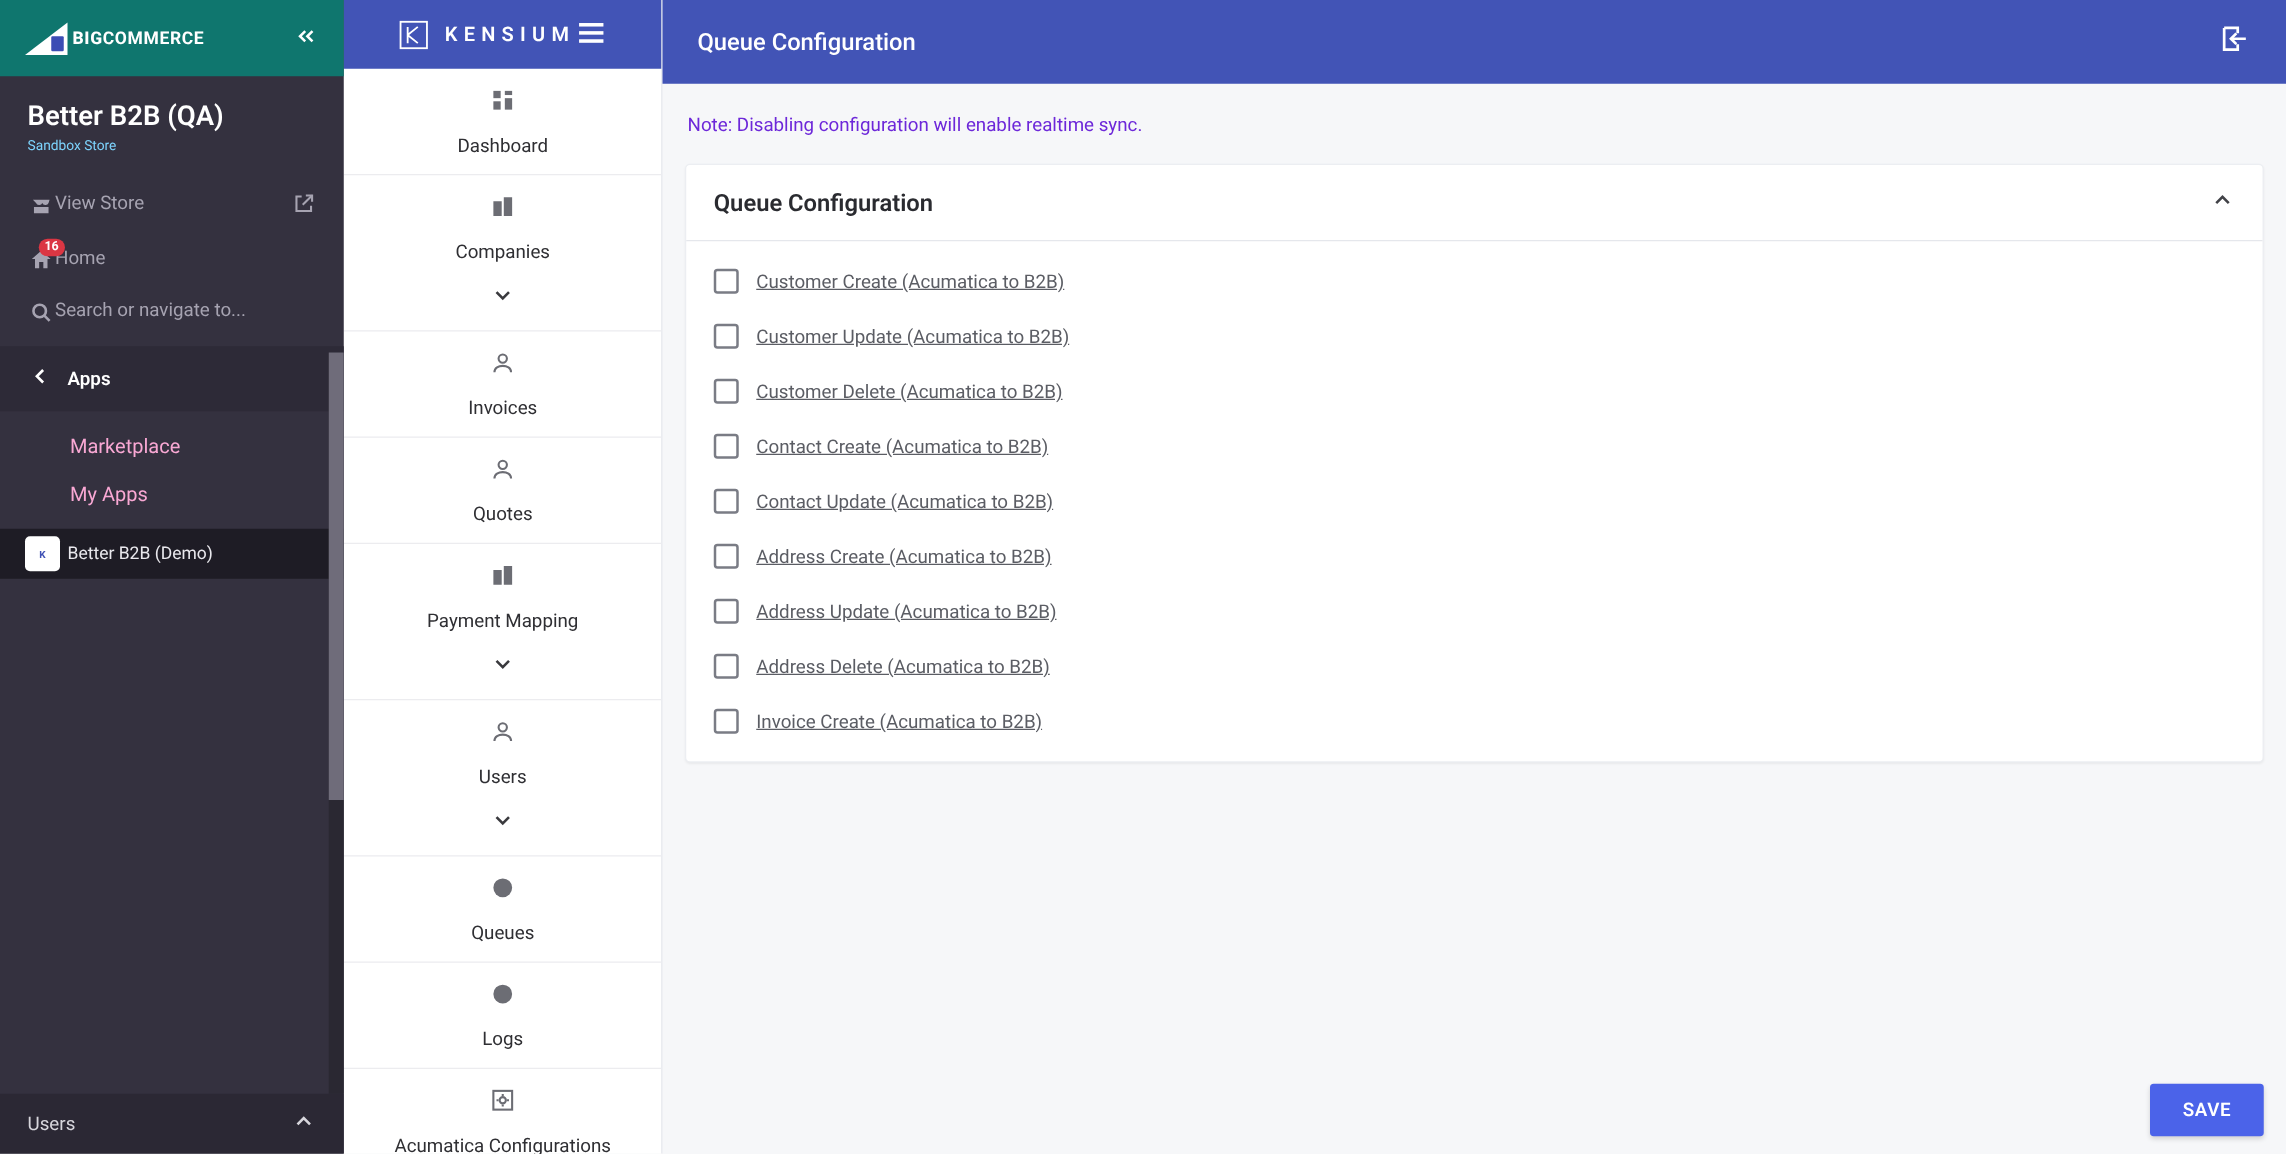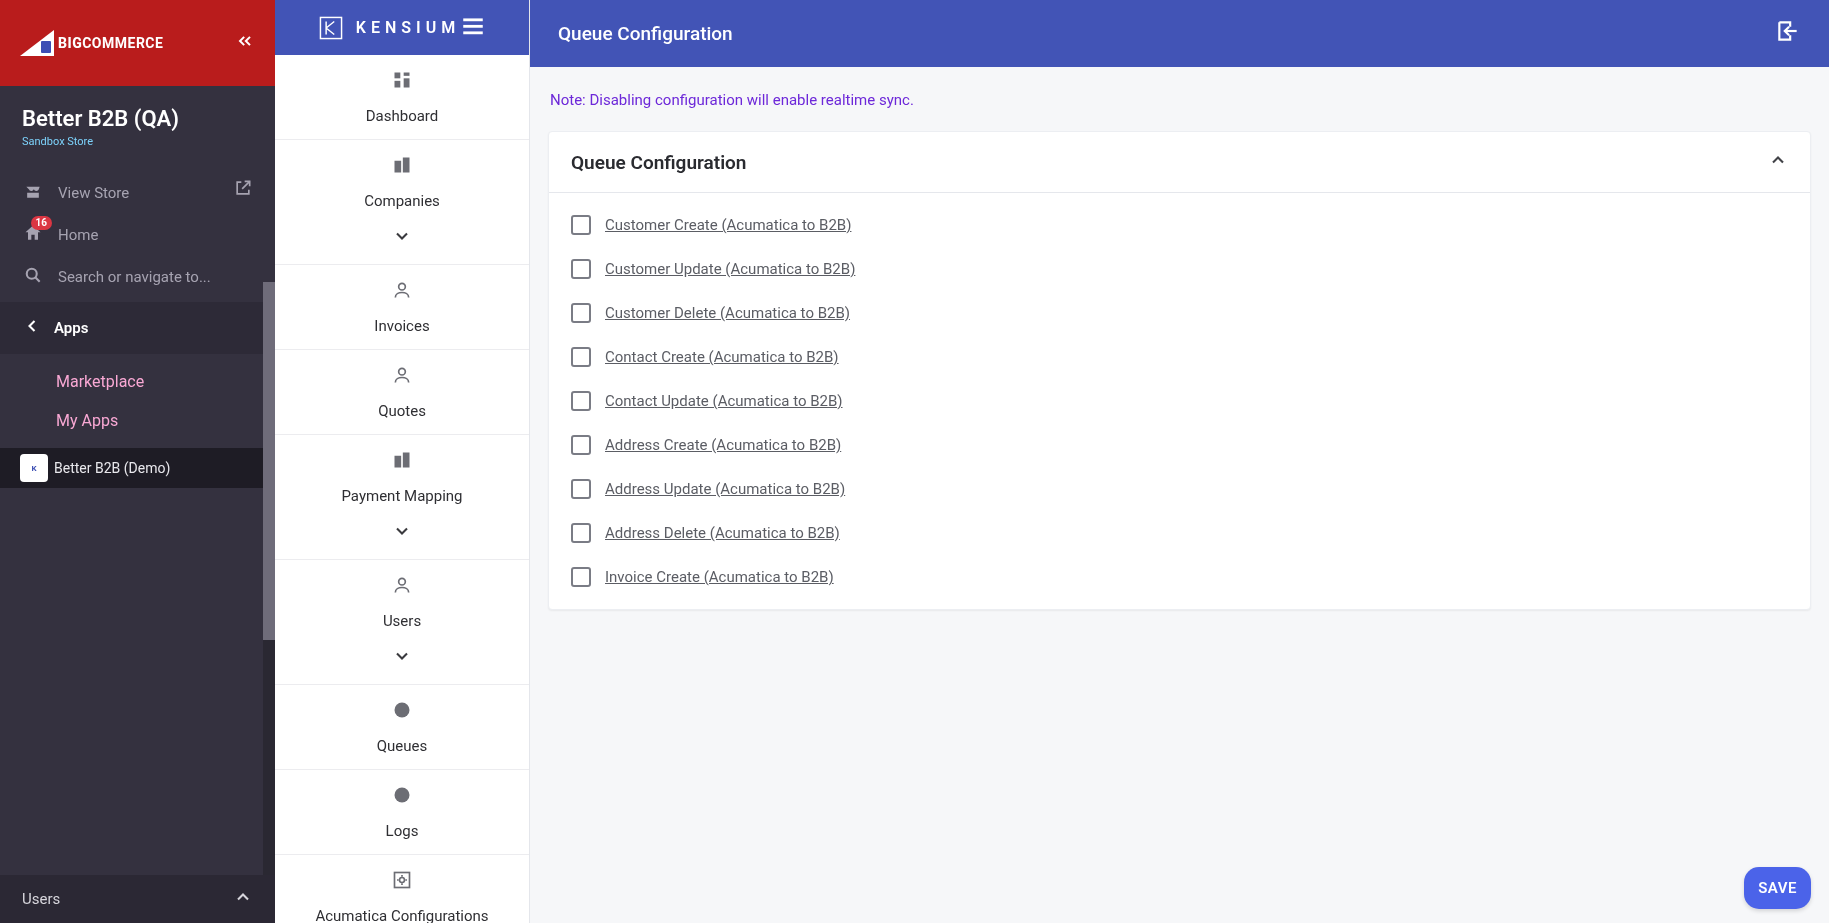--- a/index.html
+++ b/index.html
@@ -1,35 +1,35 @@
 <!DOCTYPE html>
 <html><head>
 <meta charset="utf-8">
 <style>
   * { margin: 0; padding: 0; box-sizing: border-box; font-family: -apple-system, BlinkMacSystemFont, "Segoe UI", Roboto, Arial, sans-serif; }
   html, body { width: 100%; height: 100%; }
   body { display: flex; background: #f6f7f9; color: #313440; overflow: hidden; }
 
   
   .bc-sidebar { width: 275px; background: #34313f; color: #d7d6dc; display: flex; flex-direction: column; position: relative; }
-  .bc-brand-row { height: 86px; background: #b91c1c; display: flex; align-items: center; justify-content: space-between; padding: 4px 20px; }
+  .bc-brand-row { height: 61px; background: #0f766e; display: flex; align-items: center; justify-content: space-between; padding: 4px 20px; }
   .bc-logo { display: flex; align-items: center; gap: 4px; }
   .bc-logo-mark { position: relative; width: 34px; height: 26px; }
   .bc-logo-mark::before { content: ""; position: absolute; right: 0; bottom: 0; border-left: 34px solid transparent; border-bottom: 26px solid #fff; }
   .bc-logo-mark::after { content: ""; position: absolute; right: 3px; bottom: 3px; width: 10px; height: 12px; background: #3c4db4; border-radius: 1px; }
   .bc-logo-text { font-size: 14px; font-weight: 700; letter-spacing: 0.5px; color: #fff; }
   .bc-logo-text .big { font-weight: 800; }
   .bc-collapse { color: #fff; cursor: pointer; }
 
   .bc-store-block { padding: 20px 22px 14px; }
   .bc-store-name { font-size: 22px; font-weight: 600; color: #fff; margin-bottom: 4px; }
   .bc-store-sub { font-size: 11px; color: #7dd3fc; }
 
   .bc-nav { padding: 6px 0; }
-  .bc-nav-item { display: flex; align-items: flex-end; gap: 14px; padding: 10px 22px; font-size: 15px; color: #a6a3b1; cursor: pointer; position: relative; }
+  .bc-nav-item { display: flex; align-items: flex-start; padding: 10px 22px; font-size: 15px; color: #a6a3b1; cursor: pointer; position: relative; }
   .bc-nav-item .icon-slot { width: 22px; height: 22px; display: flex; align-items: center; justify-content: center; flex-shrink: 0; position: relative; }
   .bc-nav-item .label-row { flex: 1; }
   .bc-nav-item .end-icon { color: #a6a3b1; }
   .bc-badge { position: absolute; top: -6px; right: -8px; background: #db3643; color: #fff; font-size: 10px; font-weight: 700; padding: 1px 5px; border-radius: 9px; line-height: 1.2; }
 
   .bc-apps-header { display: flex; align-items: center; gap: 14px; padding: 14px 22px; background: #2d2a37; color: #fff; font-weight: 600; font-size: 15px; cursor: pointer; }
   .bc-apps-header .chev { width: 18px; text-align: center; }
 
   .bc-apps-list { padding: 8px 0; }
   .bc-apps-list a { display: block; padding: 10px 22px 10px 56px; color: #f9a8d4; font-size: 16px; text-decoration: none; cursor: pointer; }
@@ -67,21 +67,21 @@
   .panel { background: #fff; border-radius: 4px; box-shadow: 0 1px 2px rgba(0,0,0,0.06); border: 1px solid #eceef2; margin-bottom: 20px; }
   .panel-header { display: flex; align-items: center; justify-content: space-between; padding: 18px 22px; border-bottom: 1px solid #e5e7ec; cursor: pointer; }
   .panel-title { font-size: 19px; font-weight: 600; color: #2a2b30; }
 
   .option-list { padding: 10px 0; }
   .option-row { display: flex; align-items: center; gap: 14px; padding: 12px 22px; }
   .chk { width: 20px; height: 20px; border: 2px solid #7a7c85; border-radius: 3px; cursor: pointer; flex-shrink: 0; }
   .opt-label { font-size: 15px; color: #5b5d64; text-decoration: underline; }
 
   .save-bar { position: absolute; right: 18px; bottom: 14px; }
-  .save-btn { background: #4b63e9; color: #fff; border: none; padding: 12px 14px; font-size: 15px; font-weight: 600; letter-spacing: 0.5px; border-radius: 15px; cursor: pointer; box-shadow: 0 2px 4px rgba(0,0,0,0.15); }
+  .save-btn { background: #4b63e9; color: #fff; border: none; padding: 12px 26px; font-size: 15px; font-weight: 600; letter-spacing: 0.5px; border-radius: 3px; cursor: pointer; box-shadow: 0 2px 4px rgba(0,0,0,0.15); }
 
   
   svg.ico { width: 20px; height: 20px; }
   svg.ico-lg { width: 26px; height: 26px; }
 </style>
 </head>
 <body>
 
 <aside class="bc-sidebar">
   <div class="bc-brand-row">

